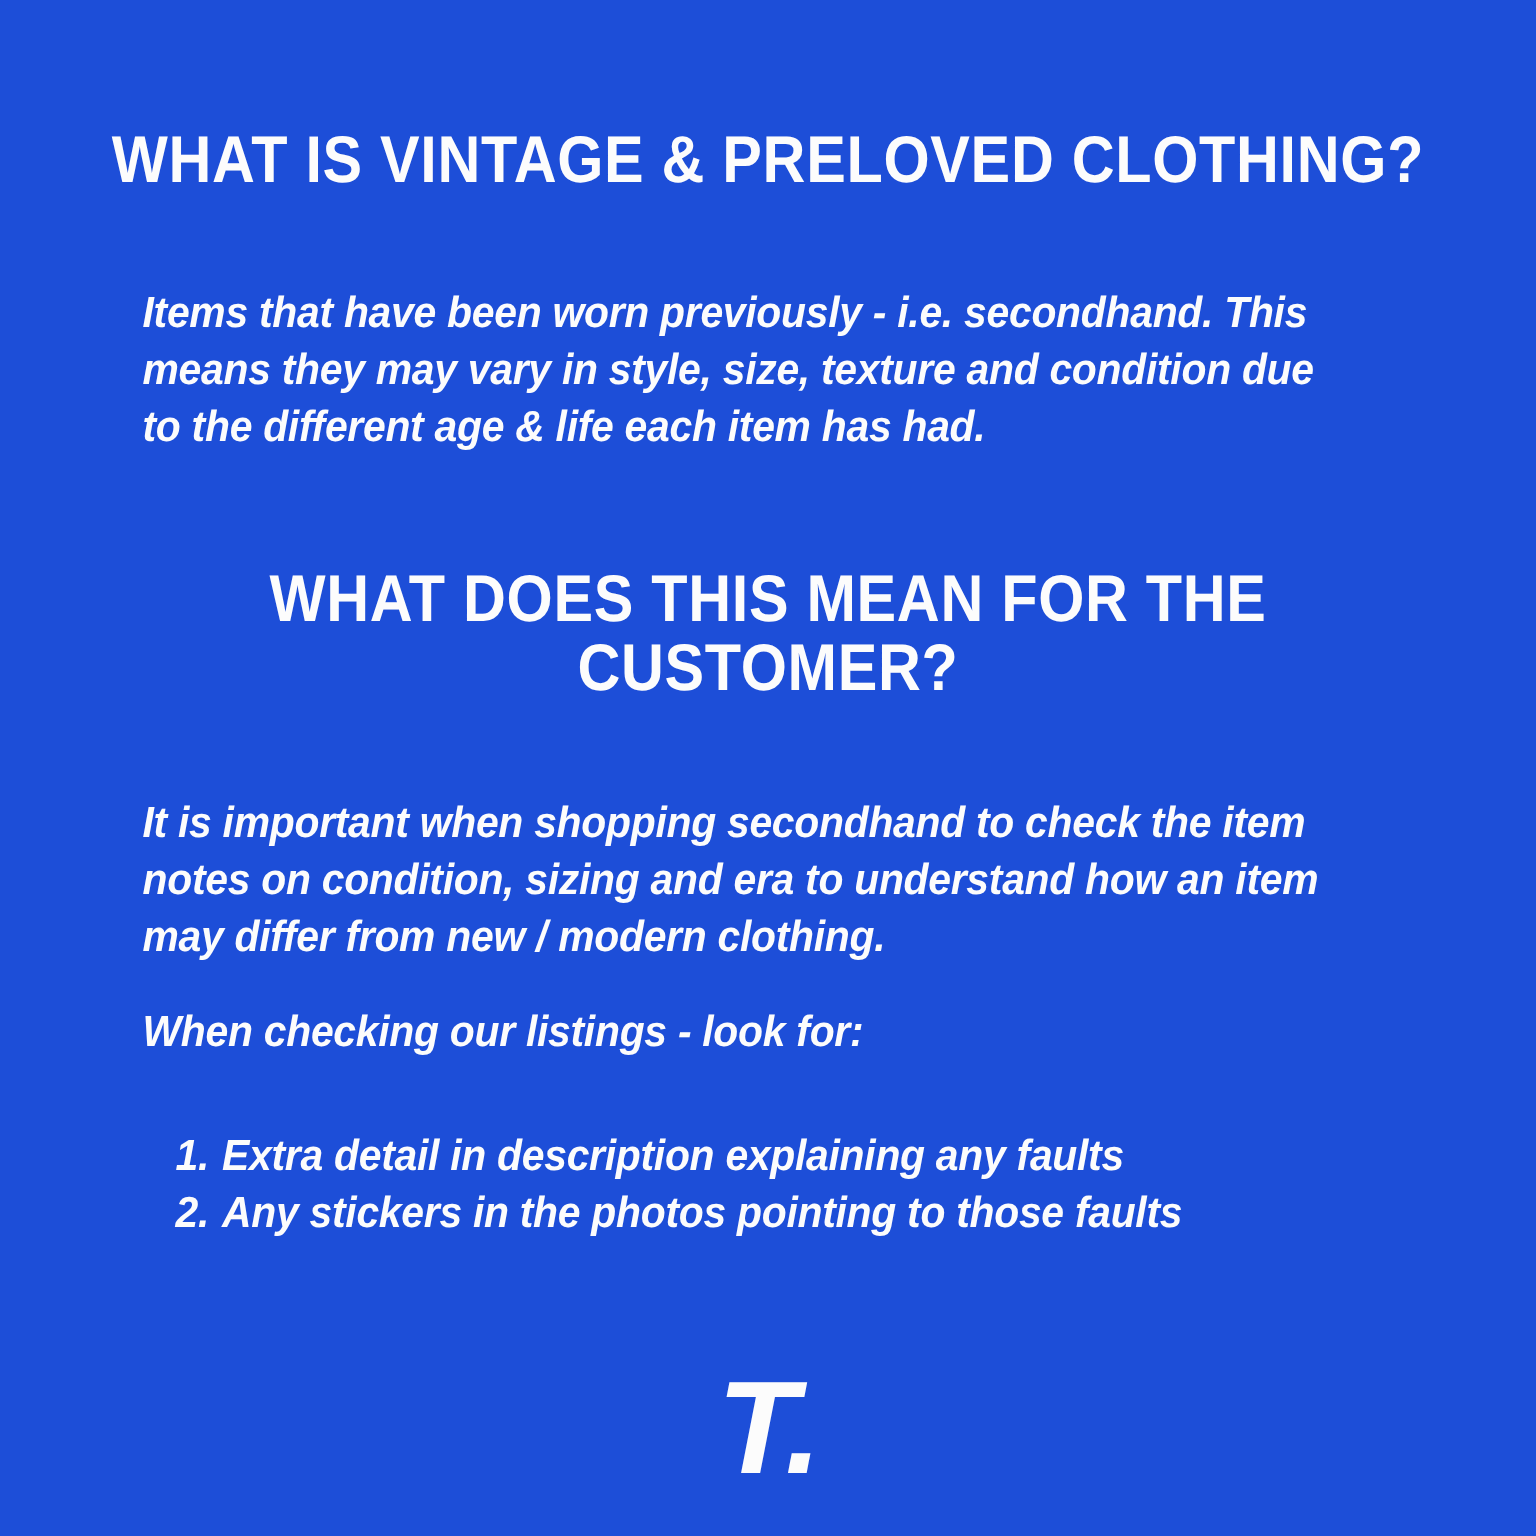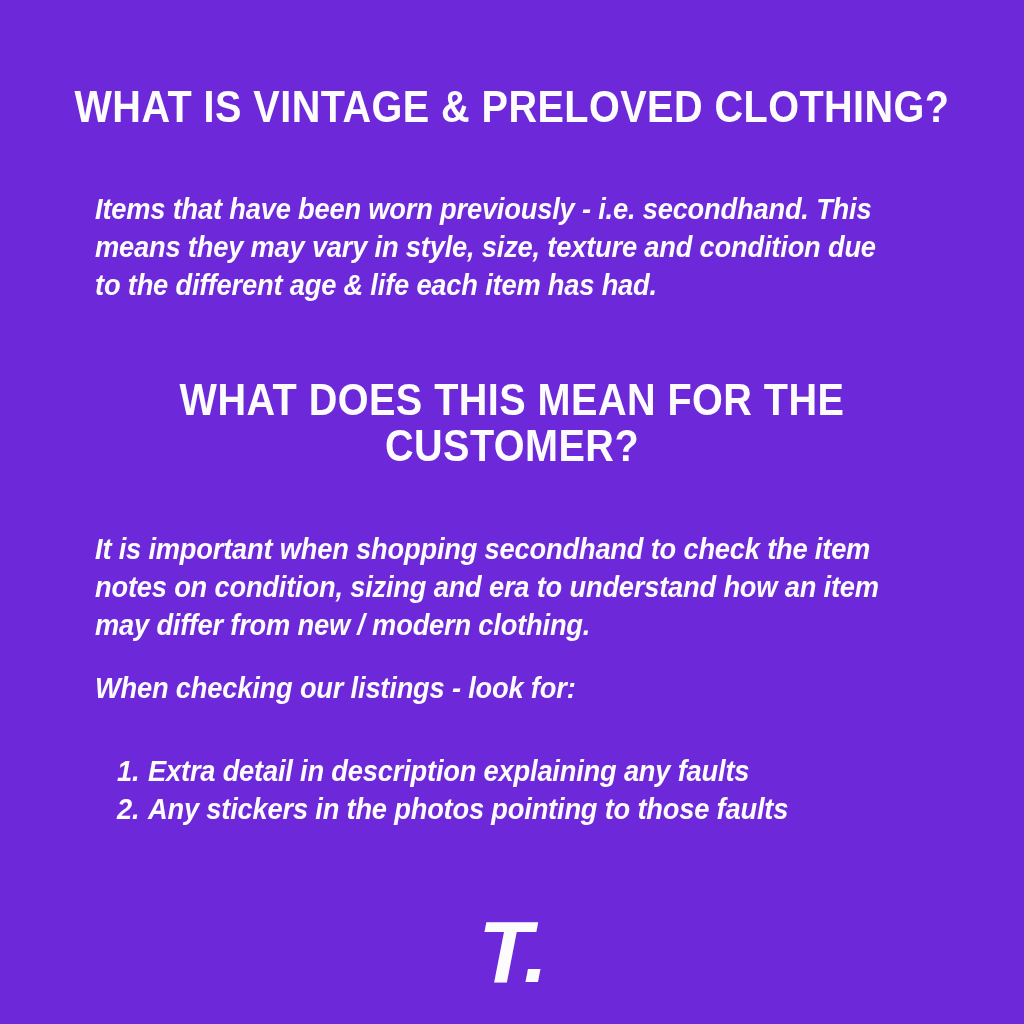--- a/index.html
+++ b/index.html
@@ -1,20 +1,20 @@
 <!DOCTYPE html>
 <html><head>
 <meta charset="utf-8">
 <style>
   html, body { margin: 0; padding: 0; background: #000; }
   .canvas {
     position: relative;
     width: 1024px;
     height: 1024px;
-    background: #6d28d9;
+    background: #1d4ed8;
     color: #fcfcfc;
     font-family: "Liberation Sans", sans-serif;
     overflow: hidden;
   }
   .heading {
     position: absolute;
     left: 0;
     right: 0;
     text-align: center;
     font-weight: bold;

